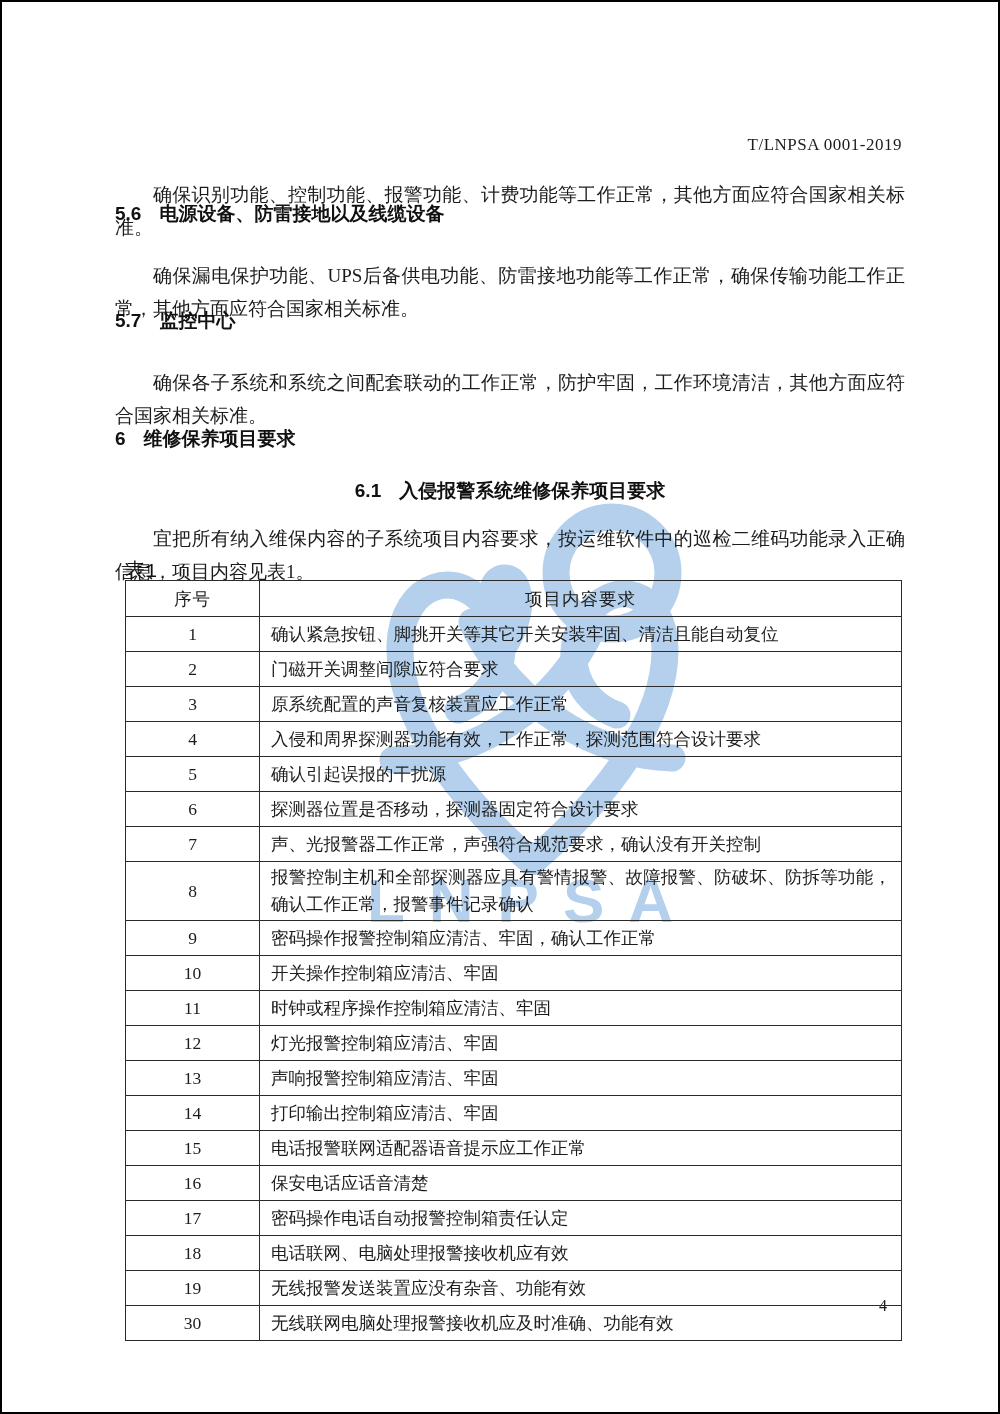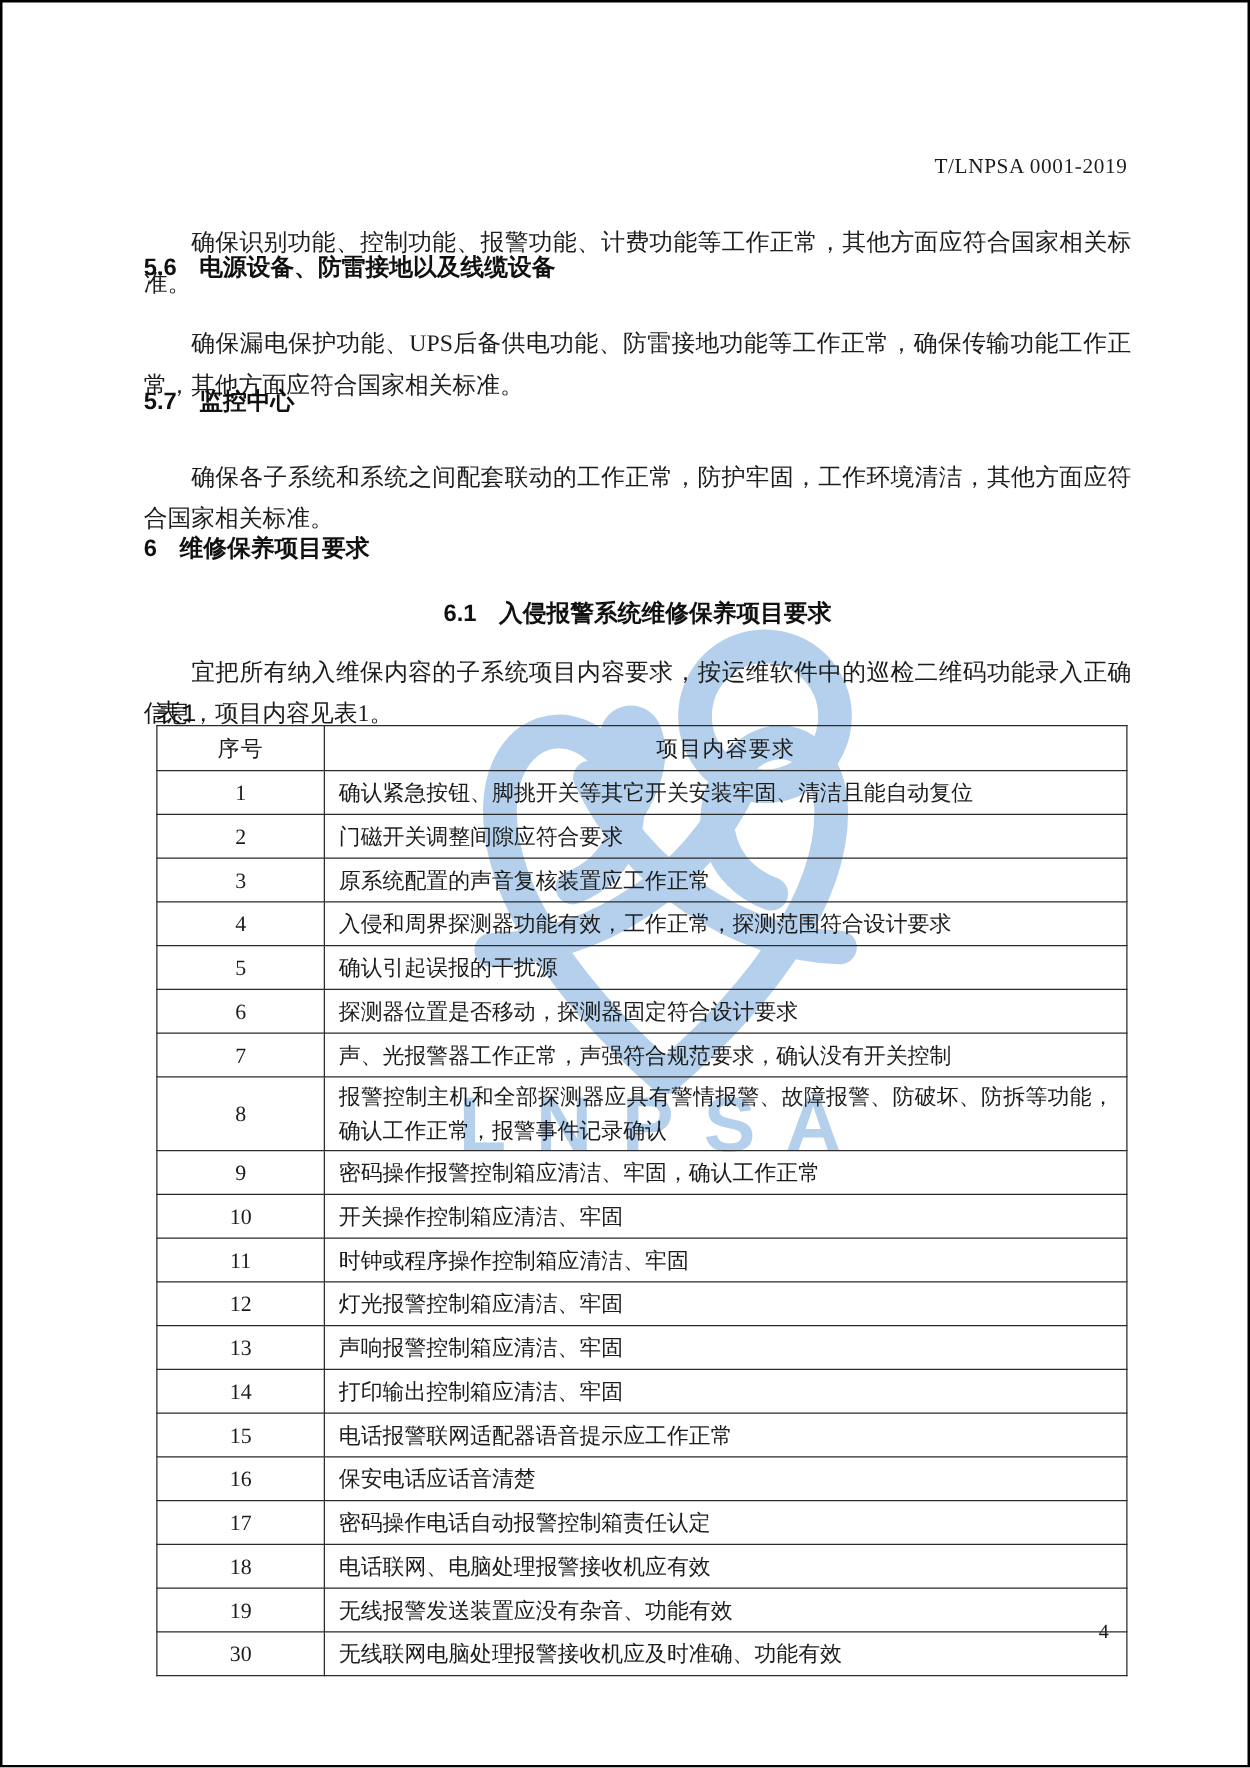--- a/index.html
+++ b/index.html
@@ -20,21 +20,21 @@
   .wm-mark path.fill { fill:var(--wm-color,#b4d0ec); }
   .wm-text {
     position:absolute; left:330px; top:868px; width:400px; z-index:0;
     text-align:center; font-family:"Liberation Sans","DejaVu Sans",sans-serif;
     font-weight:bold; font-size:62px; letter-spacing:24px; line-height:62px;
     color:var(--wm-color,#b4d0ec); user-select:none;
   }
   
   .layer { position:absolute; inset:0; z-index:1; }
   .doc-code {
-    position:absolute; top:121px; left:113px; width:787px;
+    position:absolute; top:133px; left:113px; width:787px;
     text-align:right; font-size:17px; letter-spacing:0.5px;
   }
   .para {
     position:absolute; left:113px; width:790px;
     font-size:19px; line-height:33px; text-align:justify; text-indent:38px;
   }
   .p1 { top:157px; }
   .p2 { top:238px; }
   .p3 { top:345px; }
   .p4 { top:501px; }

